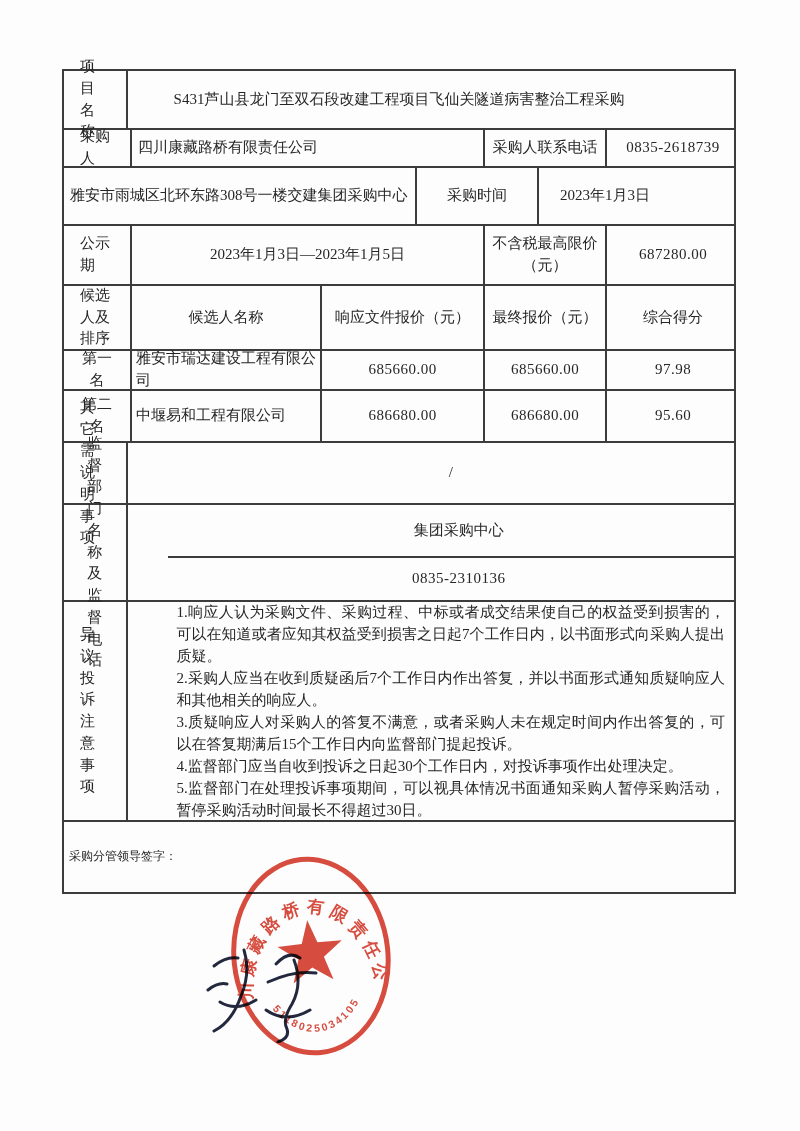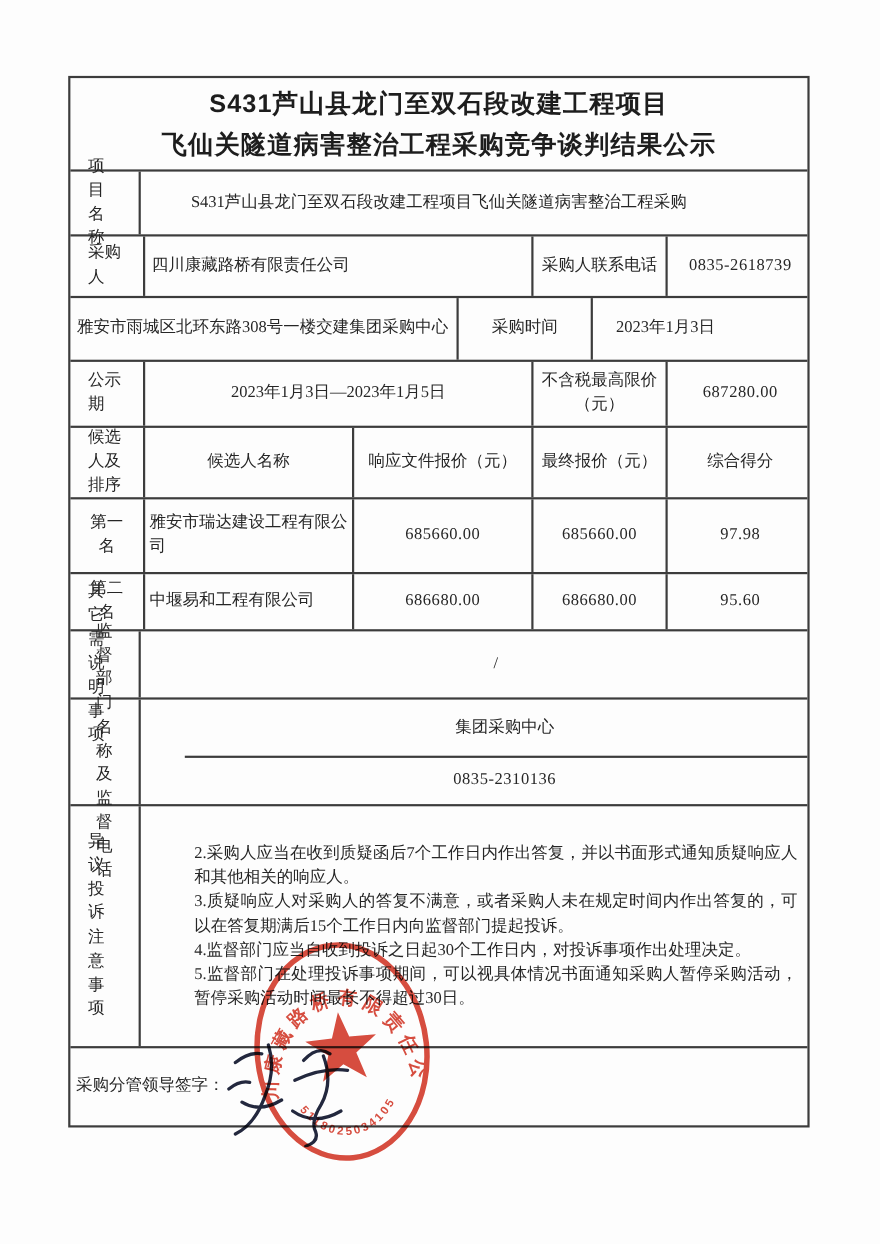--- a/index.html
+++ b/index.html
@@ -45,53 +45,47 @@
   .stack { display:flex; flex-direction:column; padding:0; align-items:stretch; }
   .stack > div { display:flex; align-items:center; justify-content:center; font-size:15px;padding-left:16px; }
   .stack-top { height:53px; border-bottom:2px solid #3c3c3c; }
   .stack-bottom { flex:1; }
   .notes-cell {
     flex-direction:column; justify-content:center; align-items:flex-start;
     padding:4px 9px; font-size:15px; line-height:22px;
   }
   .notes-cell p { margin:0; text-align:justify; }
   .sign-row { height:70px; }
-  .sign-cell { padding-left:5px; font-size:15px; }
+  .sign-cell { padding-left:5px; font-size:12px; }
   .num { letter-spacing:0.5px; }
   .seal {
     position:absolute; left:226px; top:854px;
     transform:rotate(-6deg);
     opacity:0.9; mix-blend-mode:multiply;
     pointer-events:none;
   }
   .signature {
     position:absolute; left:196px; top:938px;
     mix-blend-mode:multiply;
     pointer-events:none;
   }
 </style>
 </head>
 <body>
 
 <div class="page">
   <div class="doc-table">
 
-    <div class="row" style="height:85px">
-      <div class="cell cfull last center title-cell">
-        <div>S431芦山县龙门至双石段改建工程项目</div>
-        <div>飞仙关隧道病害整治工程采购竞争谈判结果公示</div>
-      </div>
-    </div>
 
     <div class="row" style="height:59px">
       <div class="cell c1 left">项目名称</div>
       <div class="cell c2345 last left">S431芦山县龙门至双石段改建工程项目飞仙关隧道病害整治工程采购</div>
     </div>
 
-    <div class="row" style="height:56px">
+    <div class="row" style="height:38px">
       <div class="cell c1 left">采购人</div>
       <div class="cell c23 left">四川康藏路桥有限责任公司</div>
       <div class="cell c4 center">采购人联系电话</div>
       <div class="cell c5 last center num">0835-2618739</div>
     </div>
 
     <div class="row" style="height:58px">
       <div class="cell c23 left">雅安市雨城区北环东路308号一楼交建集团采购中心</div>
       <div class="cell c4 center">采购时间</div>
       <div class="cell c5 last center">2023年1月3日</div>
@@ -105,21 +99,21 @@
     </div>
 
     <div class="row" style="height:65px">
       <div class="cell c1 left">候选人及排序</div>
       <div class="cell c2 center">候选人名称</div>
       <div class="cell c3 center">响应文件报价（元）</div>
       <div class="cell c4 center">最终报价（元）</div>
       <div class="cell c5 last center">综合得分</div>
     </div>
 
-    <div class="row" style="height:68px">
+    <div class="row" style="height:40px">
       <div class="cell c1 center">第一名</div>
       <div class="cell c2 left">雅安市瑞达建设工程有限公司</div>
       <div class="cell c3 center num">685660.00</div>
       <div class="cell c4 center num">685660.00</div>
       <div class="cell c5 last center num">97.98</div>
     </div>
 
     <div class="row" style="height:52px">
       <div class="cell c1 center">第二名</div>
       <div class="cell c2 left">中堰易和工程有限公司</div>
@@ -137,20 +131,21 @@
       <div class="cell c1 center">监督部门名称及监督电话</div>
       <div class="cell c2345 last stack">
         <div class="stack-top">集团采购中心</div>
         <div class="stack-bottom num">0835-2310136</div>
       </div>
     </div>
 
     <div class="row" style="height:220px">
       <div class="cell c1 left">异议投诉注意事项</div>
       <div class="cell c2345 last notes-cell">
+        <p>1.响应人认为采购文件、采购过程、中标或者成交结果使自己的权益受到损害的，可以在知道或者应知其权益受到损害之日起7个工作日内，以书面形式向采购人提出质疑。</p>
         <p>2.采购人应当在收到质疑函后7个工作日内作出答复，并以书面形式通知质疑响应人和其他相关的响应人。</p>
         <p>3.质疑响应人对采购人的答复不满意，或者采购人未在规定时间内作出答复的，可以在答复期满后15个工作日内向监督部门提起投诉。</p>
         <p>4.监督部门应当自收到投诉之日起30个工作日内，对投诉事项作出处理决定。</p>
         <p>5.监督部门在处理投诉事项期间，可以视具体情况书面通知采购人暂停采购活动，暂停采购活动时间最长不得超过30日。</p>
       </div>
     </div>
 
     <div class="row sign-row">
       <div class="cell cfull last left sign-cell">采购分管领导签字：</div>
     </div>

